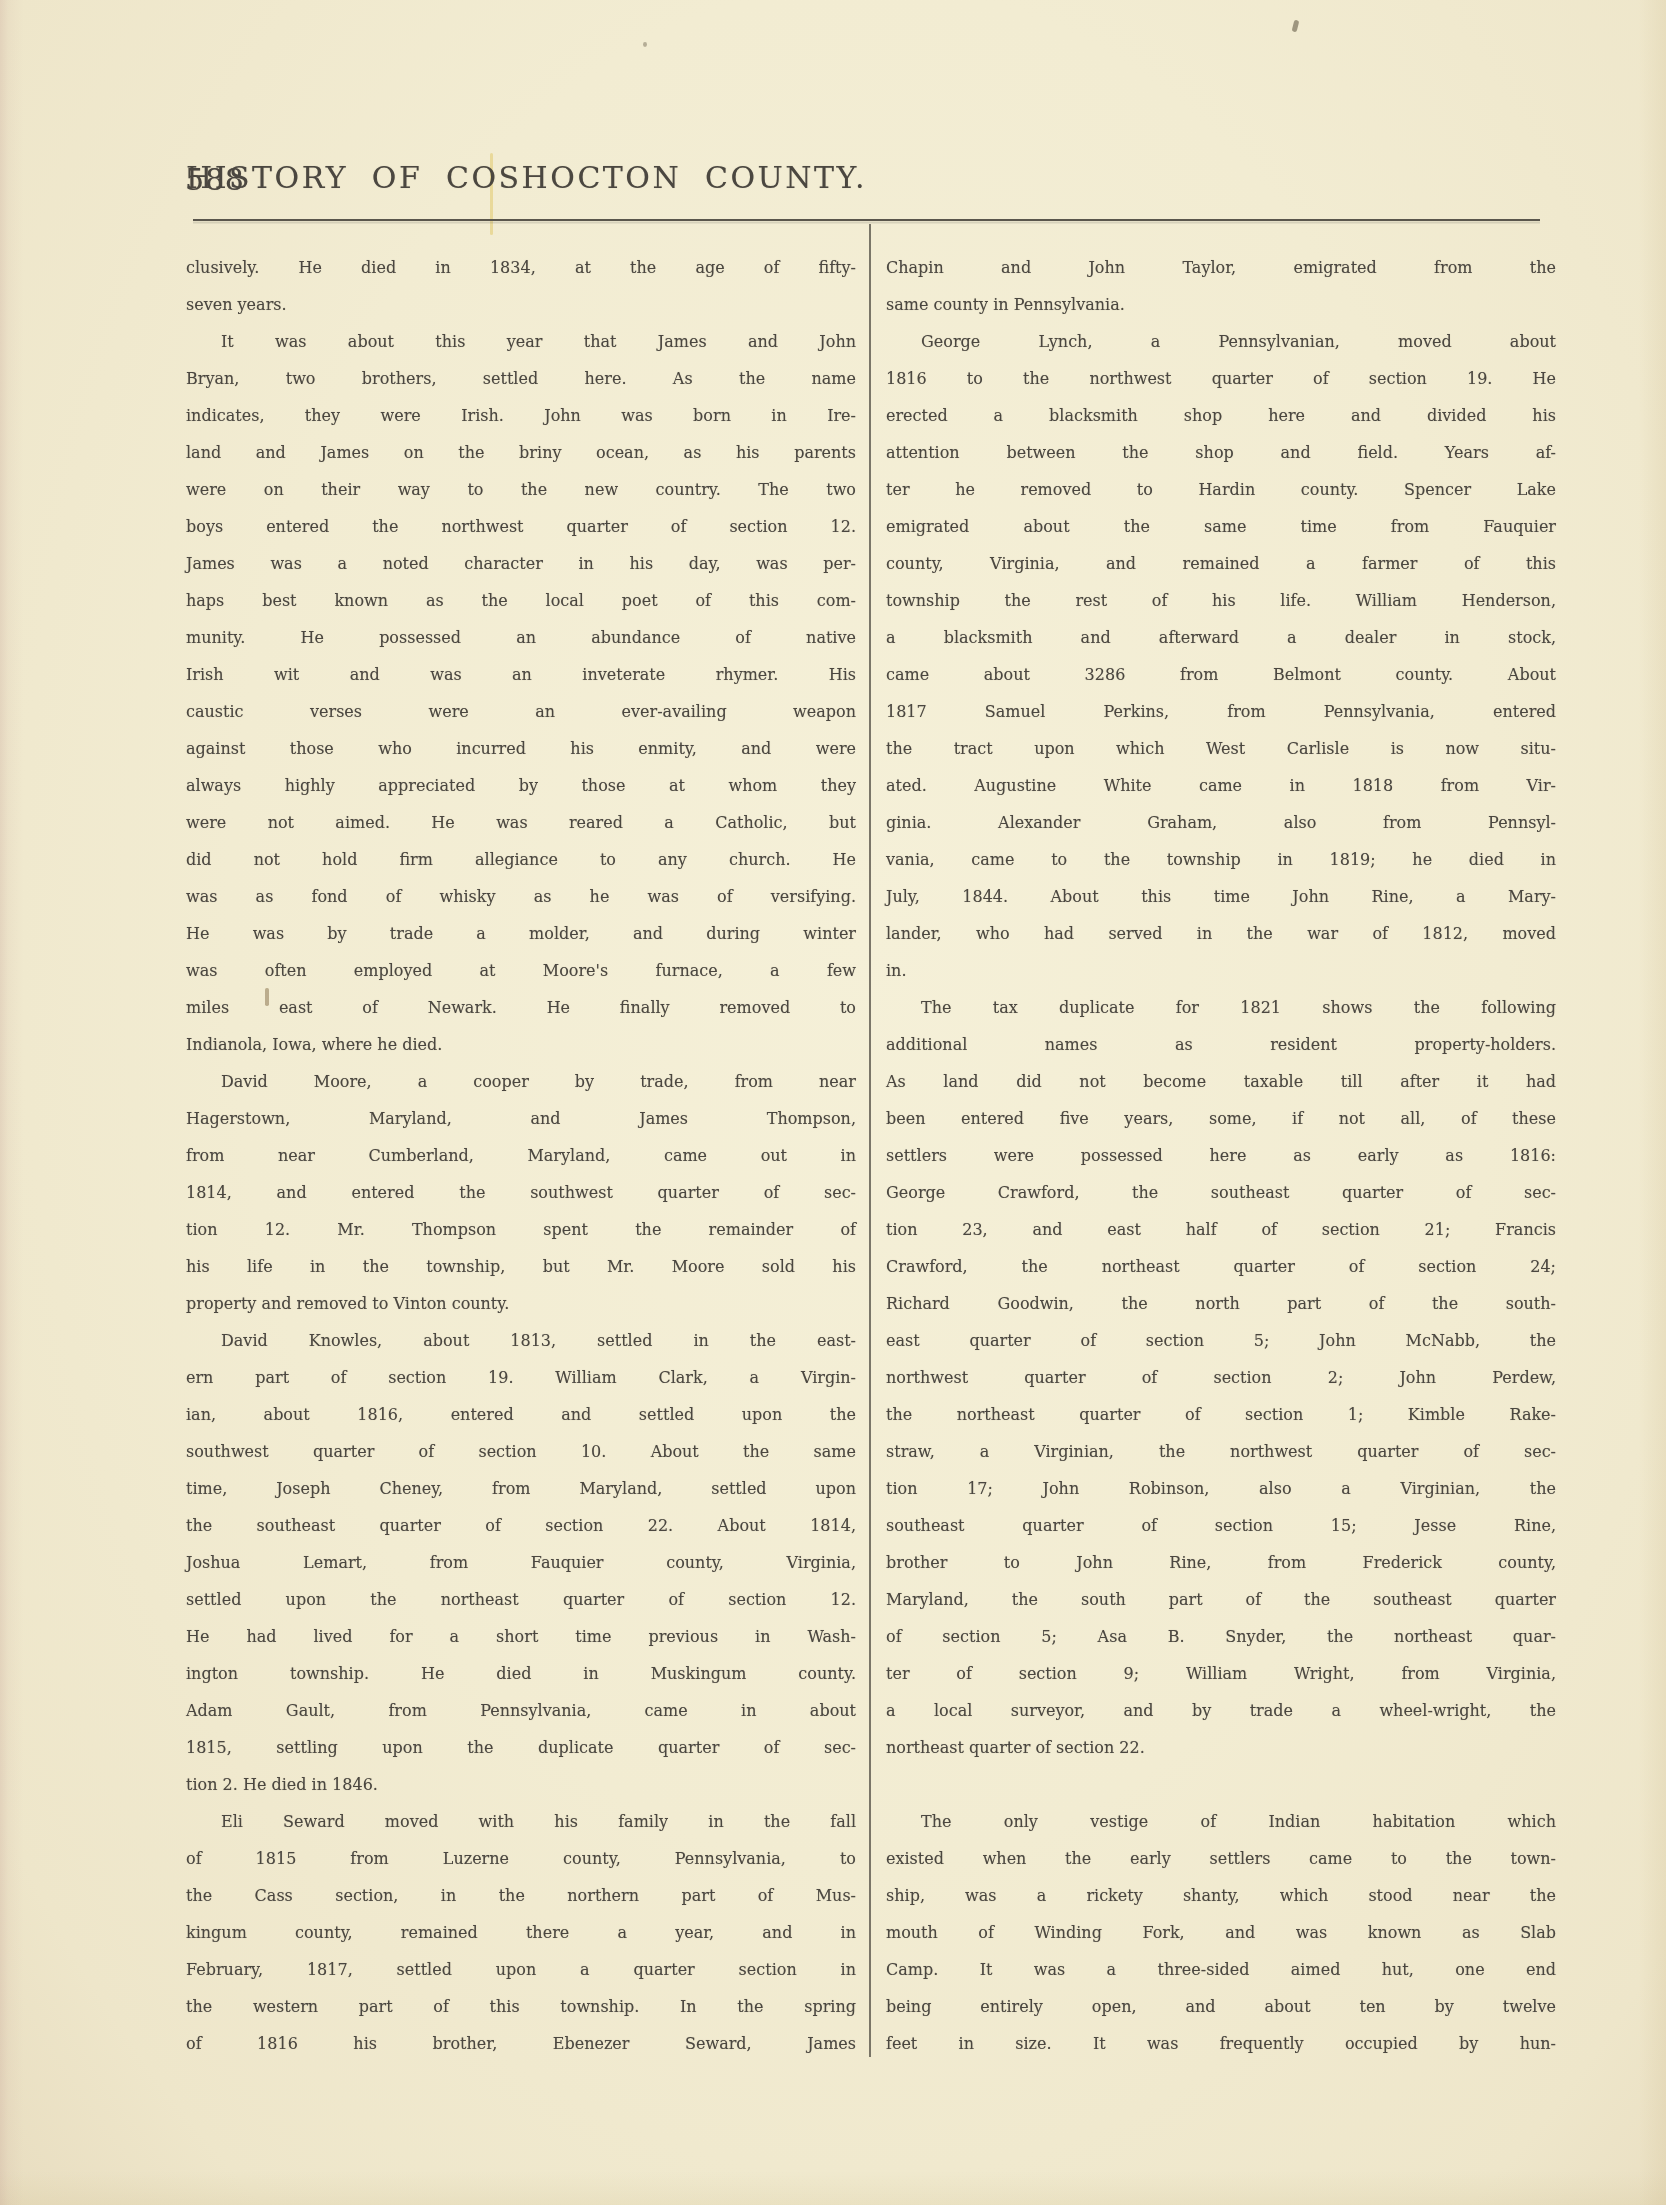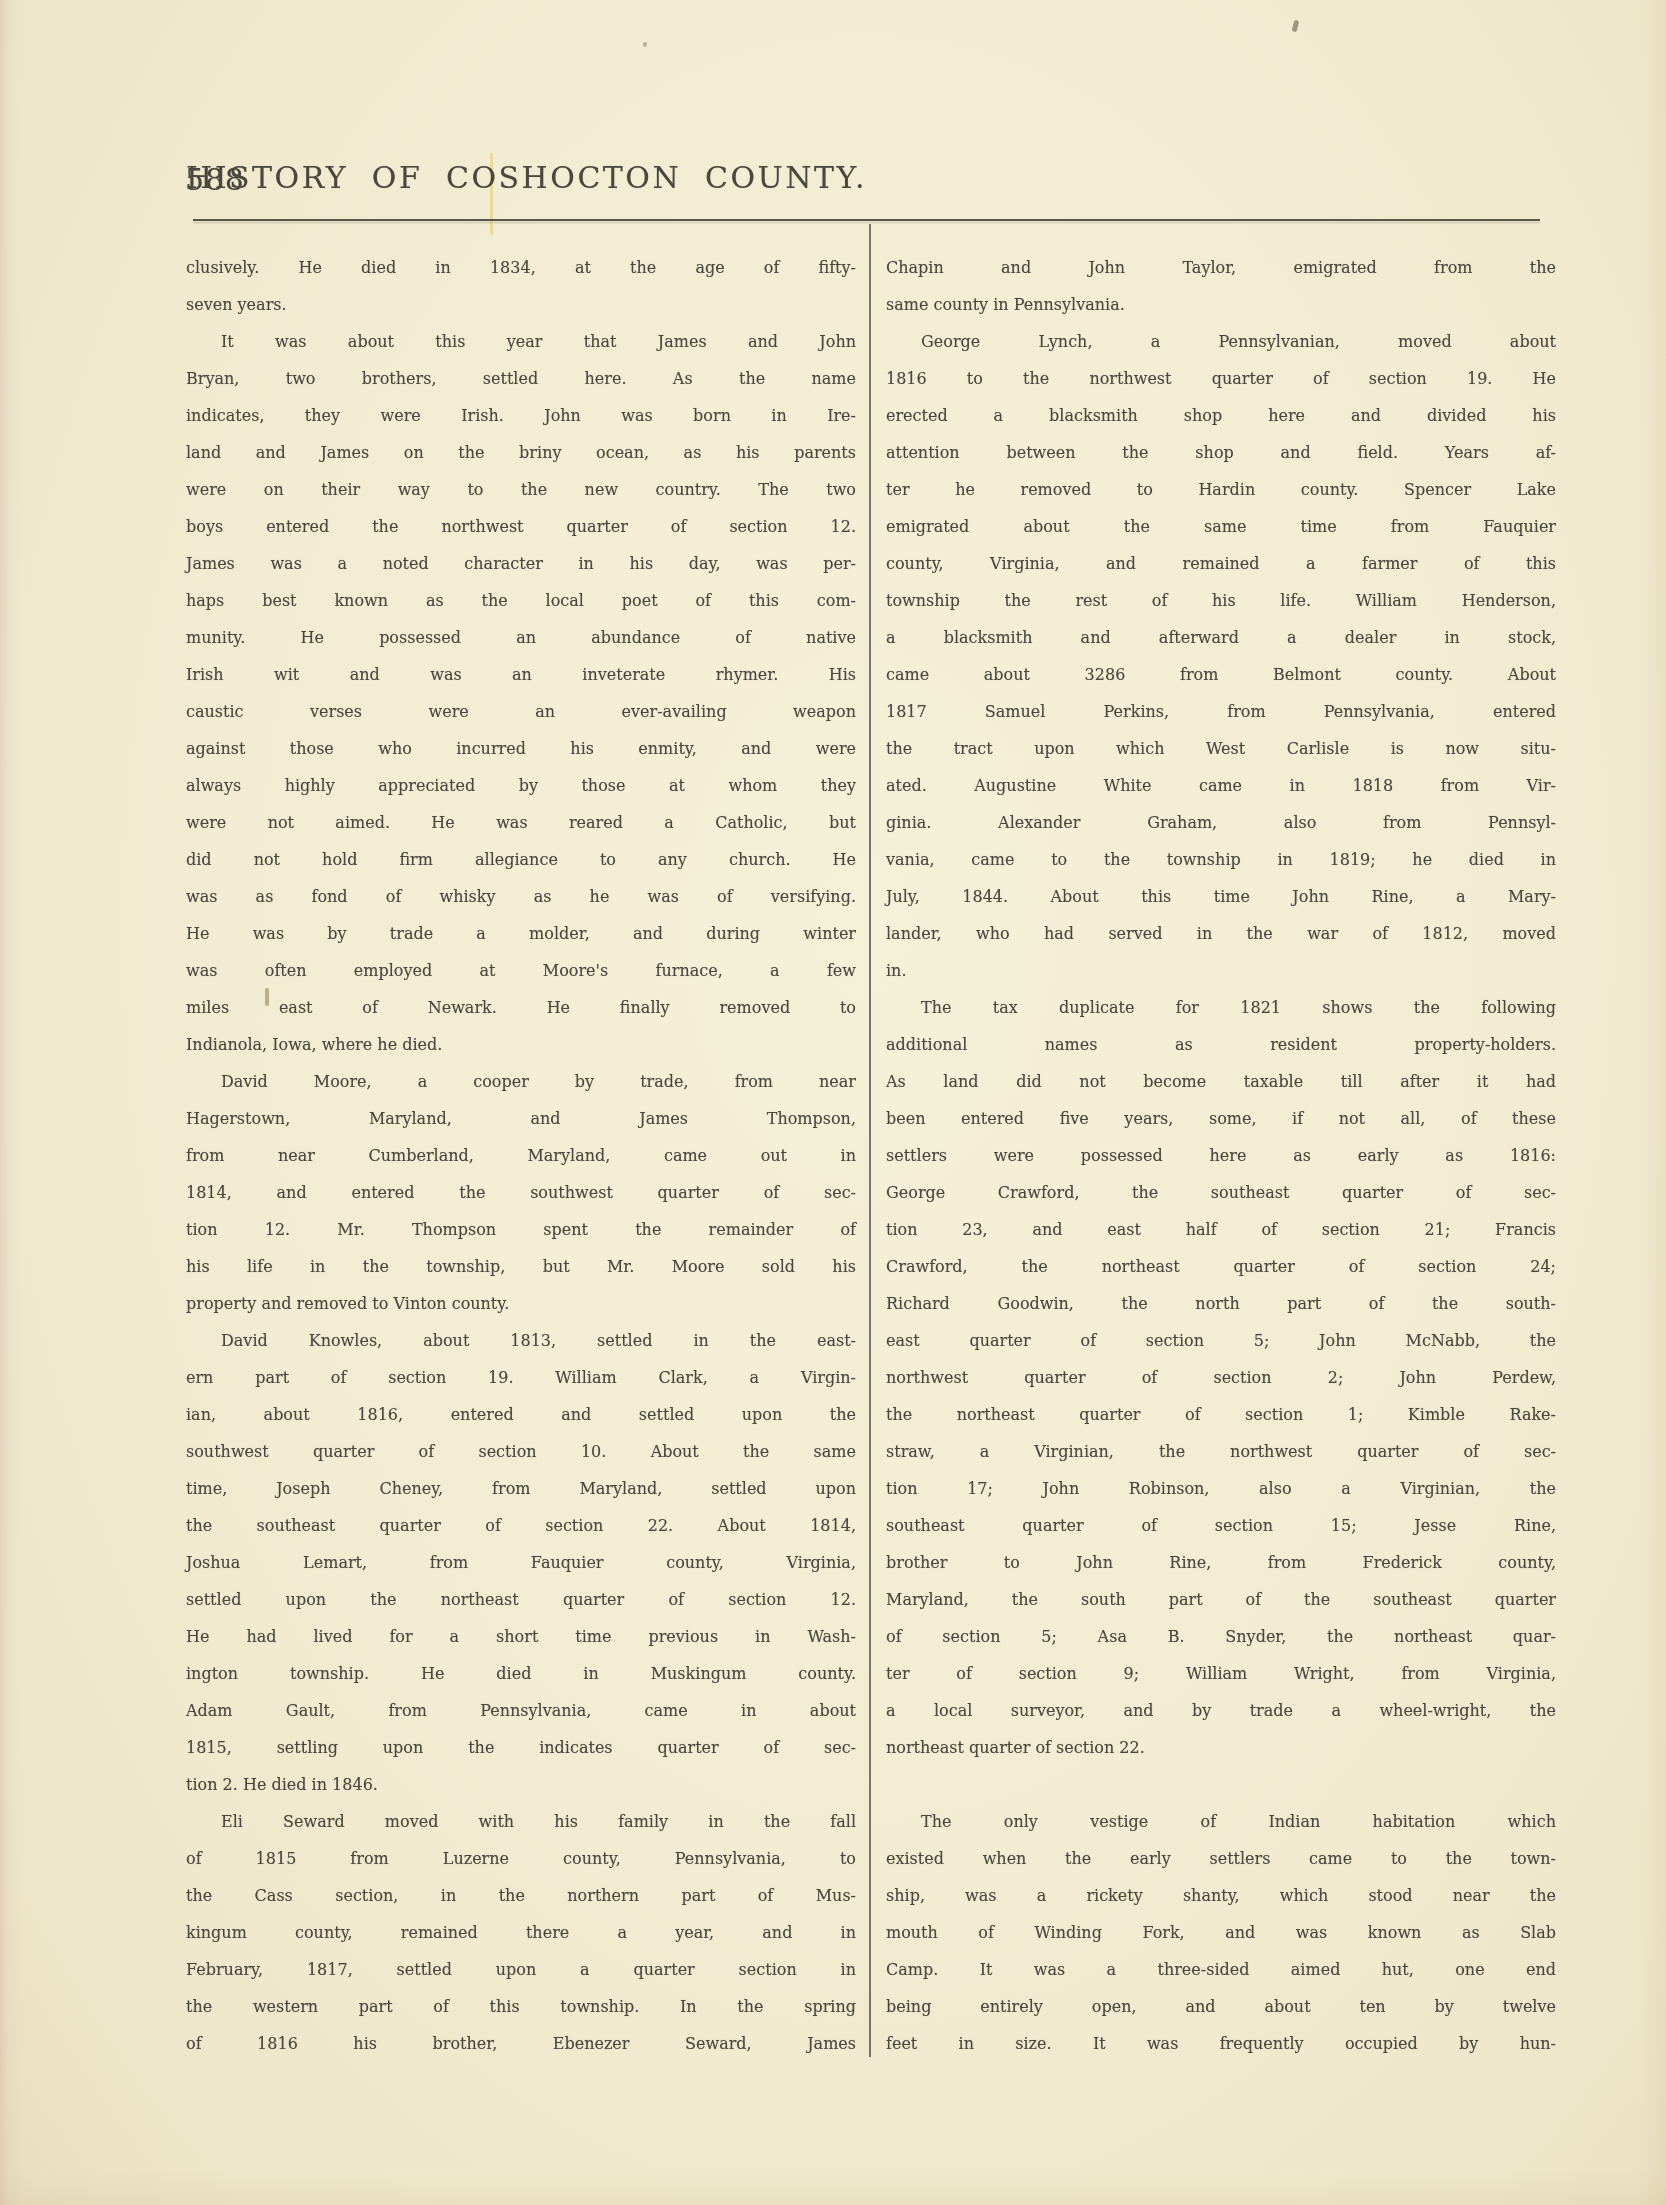--- a/index.html
+++ b/index.html
@@ -146,21 +146,21 @@
         <div class="line">ern part of section 19.  William Clark, a Virgin-</div>
         <div class="line">ian, about 1816, entered and settled upon the</div>
         <div class="line">southwest quarter of section 10.  About the same</div>
         <div class="line">time, Joseph Cheney, from Maryland, settled upon</div>
         <div class="line">the southeast quarter of section 22.  About 1814,</div>
         <div class="line">Joshua Lemart, from Fauquier county, Virginia,</div>
         <div class="line">settled upon the northeast quarter of section 12.</div>
         <div class="line">He had lived for a short time previous in Wash-</div>
         <div class="line">ington township.  He died in Muskingum county.</div>
         <div class="line">Adam Gault, from Pennsylvania, came in about</div>
-        <div class="line">1815, settling upon the indicates quarter of sec-</div>
+        <div class="line">1815, settling upon the duplicate quarter of sec-</div>
         <div class="line endline">tion 2.  He died in 1846.</div>
       </div>
       <div class="para indent">
         <div class="line">Eli Seward moved with his family in the fall</div>
         <div class="line">of 1815 from Luzerne county, Pennsylvania, to</div>
         <div class="line">the Cass section, in the northern part of Mus-</div>
         <div class="line">kingum county, remained there a year, and in</div>
         <div class="line">February, 1817, settled upon a quarter section in</div>
         <div class="line">the western part of this township.  In the spring</div>
         <div class="line">of 1816 his brother, Ebenezer Seward, James</div>

